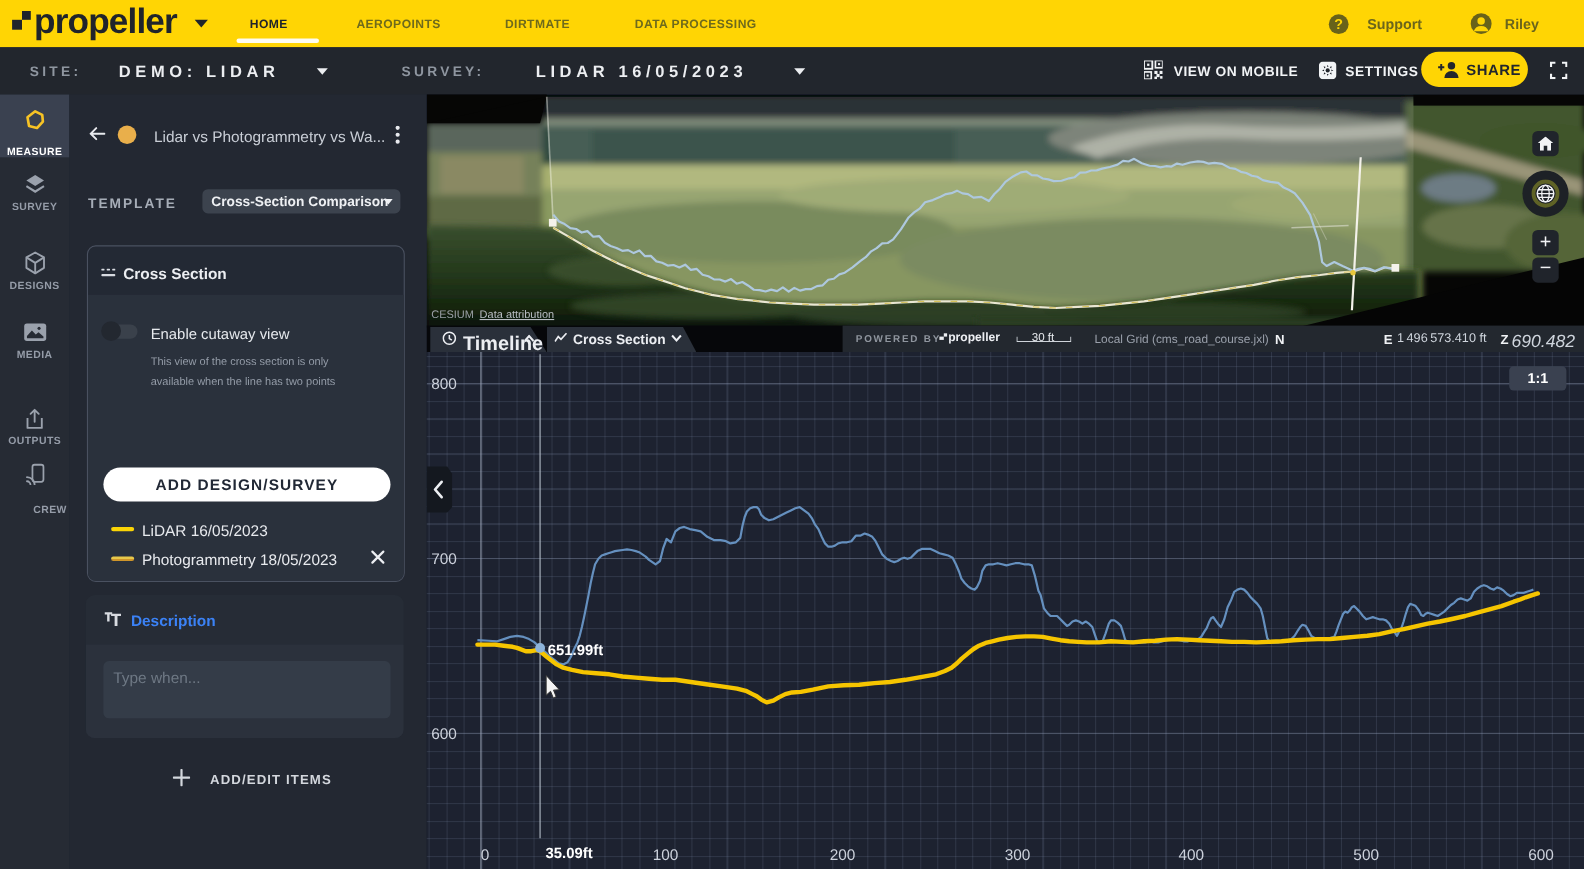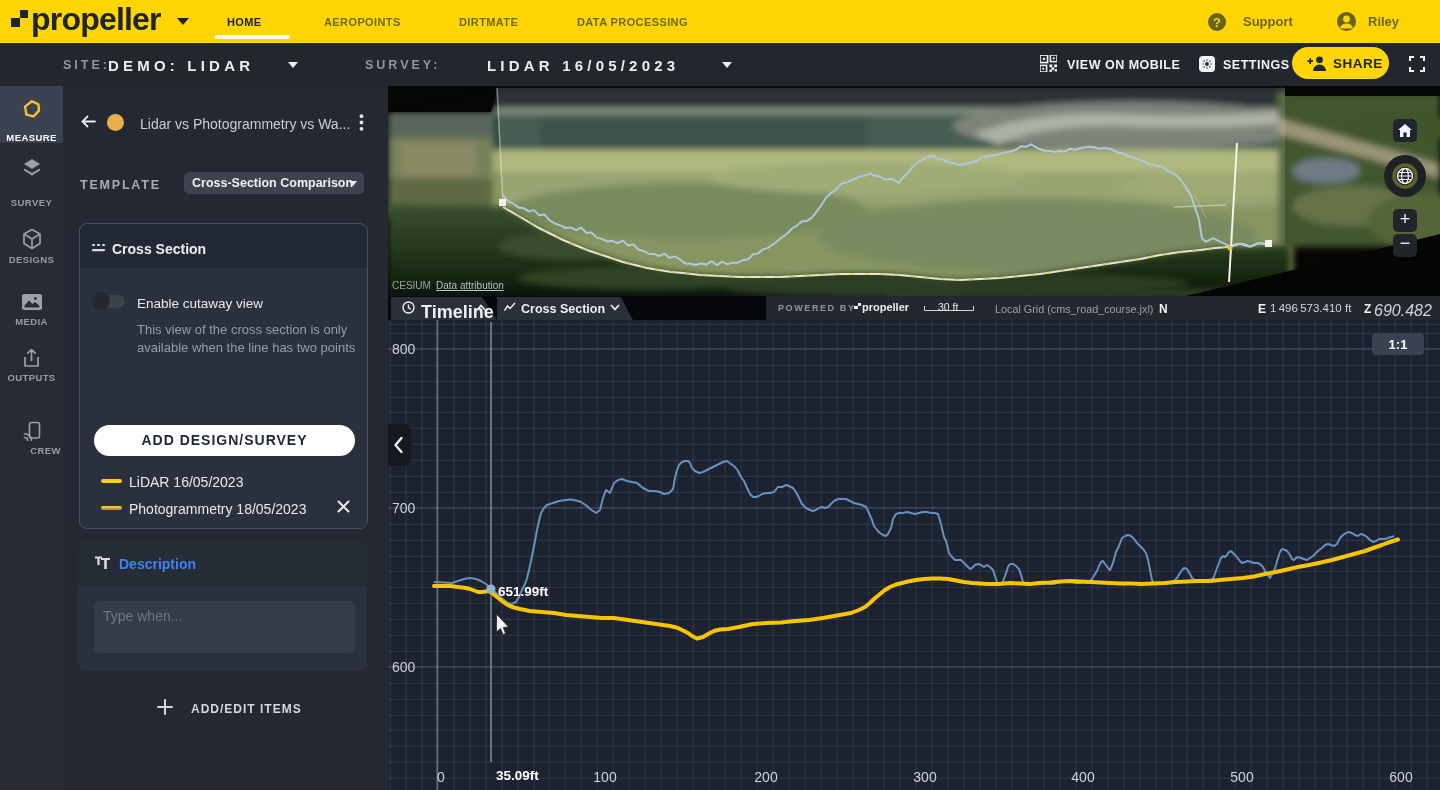--- a/index.html
+++ b/index.html
@@ -56,21 +56,21 @@
     </svg>
   <svg class="abs" style="left:1336px;top:11px;" width="21" height="21" viewBox="0 0 21 21">
       <circle cx="10.5" cy="10.5" r="9.5" fill="#68621a"></circle>
       <circle cx="10.5" cy="8" r="3.4" fill="#FFD504"></circle>
       <path d="M3.8 17.5 a7 7 0 0 1 13.4 0 z" fill="#FFD504"></path>
     </svg>
 </div>
 <div id="homeunderline"></div>
 
 <div id="subbar">
-  <div class="sublabel" style="left:27px;margin-left:36px;">SITE:</div>
+  <div class="sublabel" style="left:27px;">SITE:</div>
   <div class="subvalue" style="left:108px;">DEMO: LIDAR</div>
   <div class="subcaret" style="left:288px;"></div>
   <div class="sublabel" style="left:365px;">SURVEY:</div>
   <div class="subvalue" style="left:487px;">LIDAR 16/05/2023</div>
   <div class="subcaret" style="left:722px;"></div>
   <svg class="abs" style="left:1040px;top:12px;" width="17" height="17" viewBox="0 0 18 18" fill="#f2f4f6">
       <rect x="0" y="0" width="8" height="8" fill="none" stroke="#f2f4f6" stroke-width="1.8"></rect>
       <rect x="3" y="3" width="2.2" height="2.2"></rect>
       <rect x="11" y="0" width="7" height="7" fill="none" stroke="#f2f4f6" stroke-width="1.6"></rect>
       <rect x="13.5" y="2.5" width="2" height="2"></rect>
@@ -112,54 +112,54 @@
         <path d="M10 2.2 L16.4 5.4 L17 11.6 L11.6 17.4 L4.4 15.6 L3 7.6 Z"></path>
       </svg>
     <div class="lbl" style="color:#fff;">MEASURE</div>
   </div>
 
   <div class="item" style="top:72px;">
     <svg width="22" height="20" viewBox="0 0 22 20" fill="#9aa1ac">
         <path d="M11 1 L19 6 L11 11 L3 6 Z"></path>
         <path d="M3.5 10.5 L11 15 L18.5 10.5 L19.5 12 L11 17.5 L2.5 12 Z"></path>
       </svg>
-    <div class="lbl" style="margin-top:15px;">SURVEY</div>
+    <div class="lbl" style="margin-top:0;">SURVEY</div>
   </div>
 
   <div class="item" style="top:142px;">
     <svg width="20" height="22" viewBox="0 0 20 22" fill="none" stroke="#9aa1ac" stroke-width="1.7" stroke-linejoin="round">
         <path d="M10 1.5 L18 6 L18 15.5 L10 20.5 L2 15.5 L2 6 Z"></path>
         <path d="M2.4 6.2 L10 11 L17.6 6.2 M10 11 L10 20"></path>
       </svg>
     <div class="lbl" style="margin-top:0px;">DESIGNS</div>
   </div>
 
   <div class="item" style="top:207px;">
     <svg width="22" height="18" viewBox="0 0 22 18">
         <rect x="1" y="1" width="20" height="16" rx="2.5" fill="#9aa1ac"></rect>
         <path d="M3.5 12.5 L8 7.5 L11.5 11 L14 9 L18.5 13 L18.5 14.5 L3.5 14.5 Z" fill="#262b34"></path>
         <circle cx="14.5" cy="5.5" r="1.4" fill="#262b34"></circle>
       </svg>
     <div class="lbl" style="margin-top:1px;">MEDIA</div>
   </div>
 
-  <div class="item" style="top:262px;">
+  <div class="item" style="top:285px;">
     <svg width="19" height="20" viewBox="0 0 19 20" fill="none" stroke="#9aa1ac" stroke-width="1.7">
         <path d="M3 9 L3 18 L16 18 L16 9" stroke-linejoin="round"></path>
         <path d="M9.5 12.5 L9.5 2 M5.8 5.2 L9.5 1.6 L13.2 5.2" stroke-linejoin="round" stroke-linecap="round"></path>
       </svg>
     <div class="lbl" style="margin-top:0px;">OUTPUTS</div>
   </div>
 
   <div class="item" style="top:335px;">
     <svg width="20" height="20" viewBox="0 0 20 20" fill="none" stroke="#9aa1ac" stroke-width="1.6">
         <rect x="7.5" y="1.5" width="10" height="15.5" rx="2"></rect>
         <path d="M2.5 16.5 a3.2 3.2 0 0 1 3.2 3.2 M2.5 12.8 a7 7 0 0 1 7 7" stroke-linecap="round"></path>
       </svg>
-    <div class="lbl" style="margin-top:0px;padding-left:28px;">CREW</div>
+    <div class="lbl" style="margin-top:12px;padding-left:28px;">CREW</div>
   </div>
 </div>
 
 <div id="panel">
 
   <svg class="abs" style="left:18px;top:29px;" width="15" height="13" viewBox="0 0 15 13" stroke="#e8eaee" stroke-width="1.8" fill="none" stroke-linecap="round">
       <path d="M14 6.5 L1.5 6.5 M6.5 1.5 L1.5 6.5 L6.5 11.5"></path>
     </svg>
   <div class="abs" style="left:44px;top:28px;width:17px;height:17px;border-radius:50%;background:#e9af4b;"></div>
   <div class="abs" style="left:77px;top:30px;font-size:14px;color:#c9ced6;">Lidar vs Photogrammetry vs Wa...</div>
@@ -181,21 +181,21 @@
         <rect x="0" y="0" width="3" height="2" rx="0.8"></rect>
         <rect x="5" y="0" width="3" height="2" rx="0.8"></rect>
         <rect x="10" y="0" width="3" height="2" rx="0.8"></rect>
         <rect x="0" y="5" width="13" height="2.2" rx="1"></rect>
       </svg>
     <div class="abs" style="left:32px;top:17px;font-size:14px;font-weight:600;color:#eceef2;">Cross Section</div>
 
     <div class="abs" style="left:14px;top:71px;width:31px;height:13px;border-radius:7px;background:#3a414b;"></div>
     <div class="abs" style="left:12px;top:68px;width:18px;height:18px;border-radius:50%;background:#232830;"></div>
     <div class="abs" style="left:57px;top:72px;font-size:13.5px;color:#e6e9ed;">Enable cutaway view</div>
-    <div class="abs" style="left:57px;top:97px;white-space:nowrap;font-size:13px;line-height:17.8px;color:#949ca8;">This view of the cross section is only<br>available when the line has two points</div>
+    <div class="abs" style="left:57px;top:97px;white-space:nowrap;font-size:10px;line-height:17.8px;color:#949ca8;">This view of the cross section is only<br>available when the line has two points</div>
 
 
     <div class="whitebtn" style="left:14px;top:201px;width:261px;height:31px;">
       <div class="abs" style="left:0;top:7px;width:261px;text-align:center;font-size:14px;font-weight:700;letter-spacing:1px;color:#212835;">ADD DESIGN/SURVEY</div>
     </div>
 
     <div class="abs" style="left:21px;top:255px;width:21px;height:4px;border-radius:2px;background:#fad406;"></div>
     <div class="abs" style="left:49px;top:250px;font-size:14px;color:#e8eaee;">LiDAR 16/05/2023</div>
     <div class="abs" style="left:21px;top:282px;width:21px;height:4px;border-radius:2px;background:linear-gradient(to bottom,#e8c84a 0 45%,#cf952a 45% 100%);"></div>
     <div class="abs" style="left:49px;top:277px;font-size:14px;color:#e8eaee;">Photogrammetry 18/05/2023</div>

